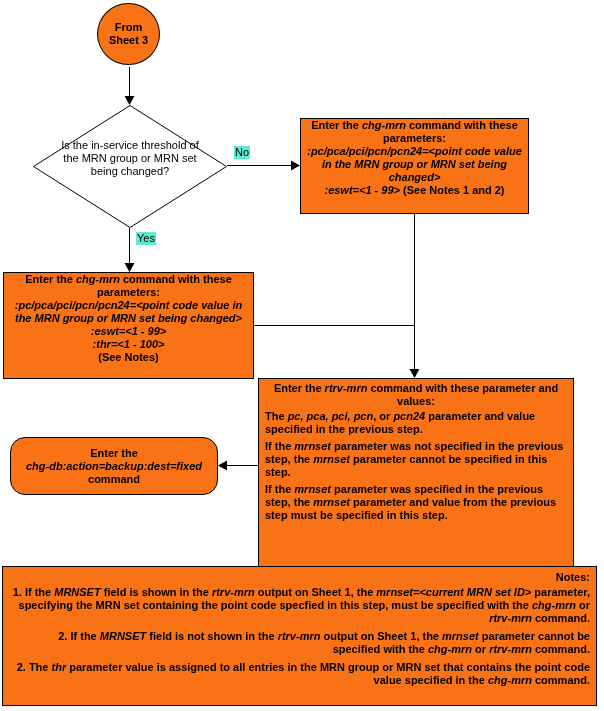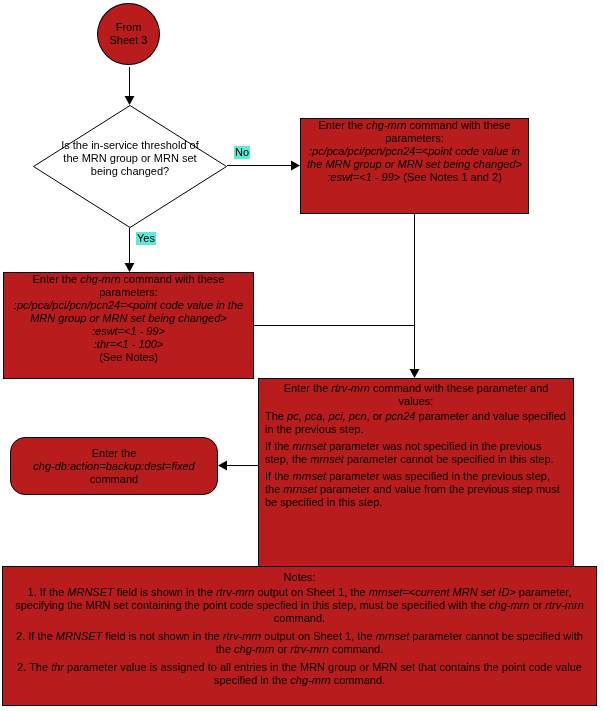--- a/index.html
+++ b/index.html
@@ -6,41 +6,41 @@
   html,body { margin:0; padding:0; background:#fff; }
   .canvas {
     position:relative; width:604px; height:711px; background:#ffffff;
     font-family:"Liberation Sans", sans-serif; font-size:11px; line-height:13px; color:#000;
     overflow:hidden;
   }
   .wires { position:absolute; left:0; top:0; width:604px; height:711px; }
   .wires line { stroke:#000; stroke-width:1; }
   .wires polygon.head { fill:#000; stroke:none; }
   .wires polygon.shape { fill:#fff; stroke:#000; stroke-width:1; }
-  .node { position:absolute; box-sizing:border-box; background:#b91c1c; }
+  .node { position:absolute; box-sizing:border-box; background:#f97316;font-weight:bold; }
   .rect { border:1px solid #000; text-align:center; }
   .terminal-circle {
     border:1px solid #000; border-radius:50%;
     display:flex; align-items:center; justify-content:center;
     text-align:center; white-space:pre-line;
   }
   .terminal-round {
     border:1px solid #000; border-radius:15px;
     display:flex; flex-direction:column; align-items:center; justify-content:center;
     text-align:center;
   }
   .diamond-text { position:absolute; text-align:center; background:transparent; }
   .edge-label { position:absolute; background:#5eead4; padding:0 1px; }
   .it { font-style:italic; }
   .box-pad { padding:0 4px; }
   .box-pad p { margin:0; }
   .rtrv { text-align:left; padding:3px 6px; }
   .rtrv p { margin:0 0 4px 0; }
   .rtrv .ctr { text-align:center; margin-bottom:2px; }
-  .notes { text-align:center; padding:4px 6px; }
+  .notes { text-align:right; padding:4px 6px; }
   .notes p { margin:0 0 5px 0; }
   .notes .nt { margin-bottom:2px; }
 </style>
 </head>
 <body>
 
 <div class="canvas">
 
   <svg class="wires" viewBox="0 0 604 711" xmlns="http://www.w3.org/2000/svg">
 

